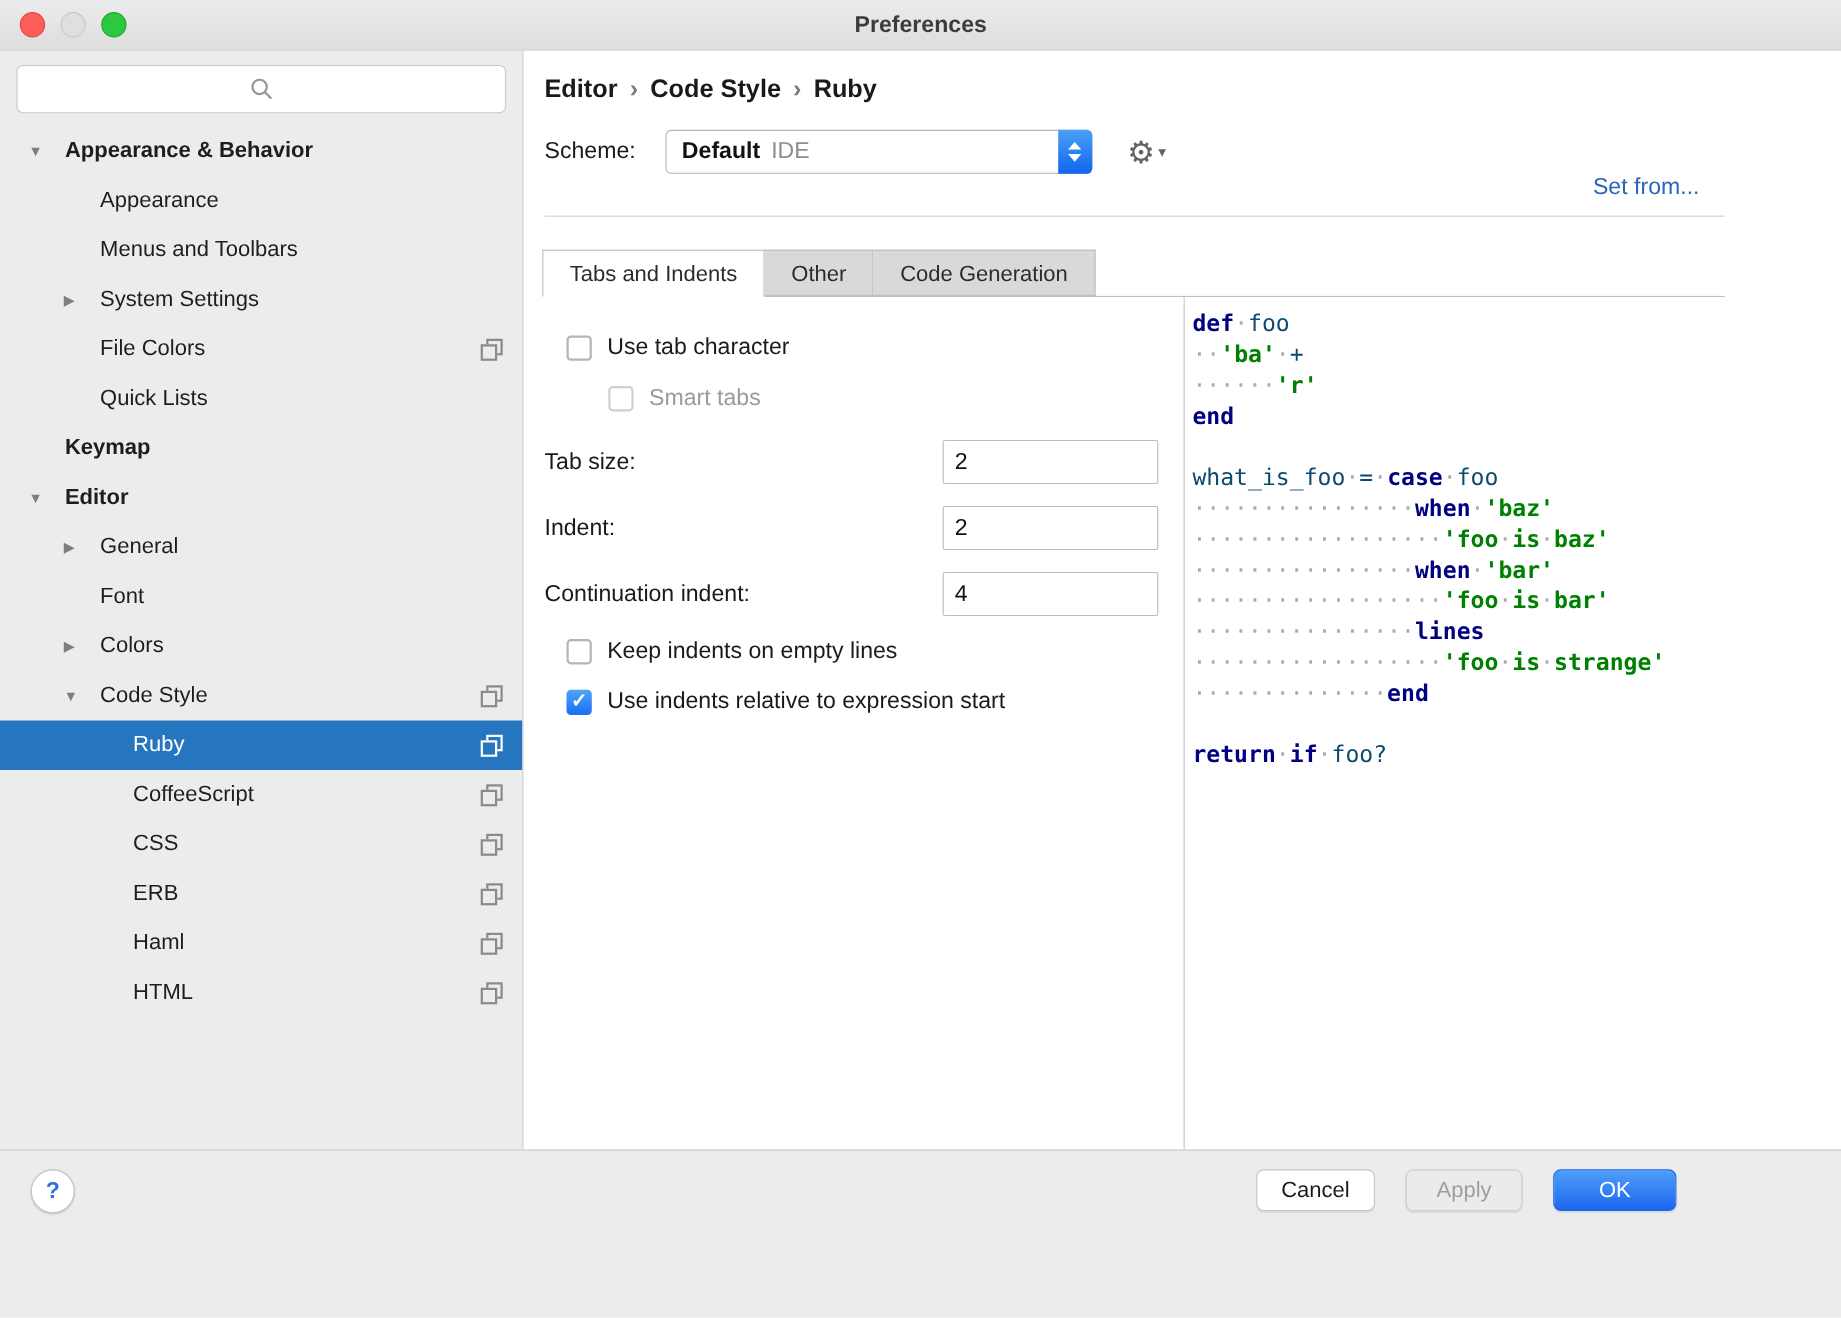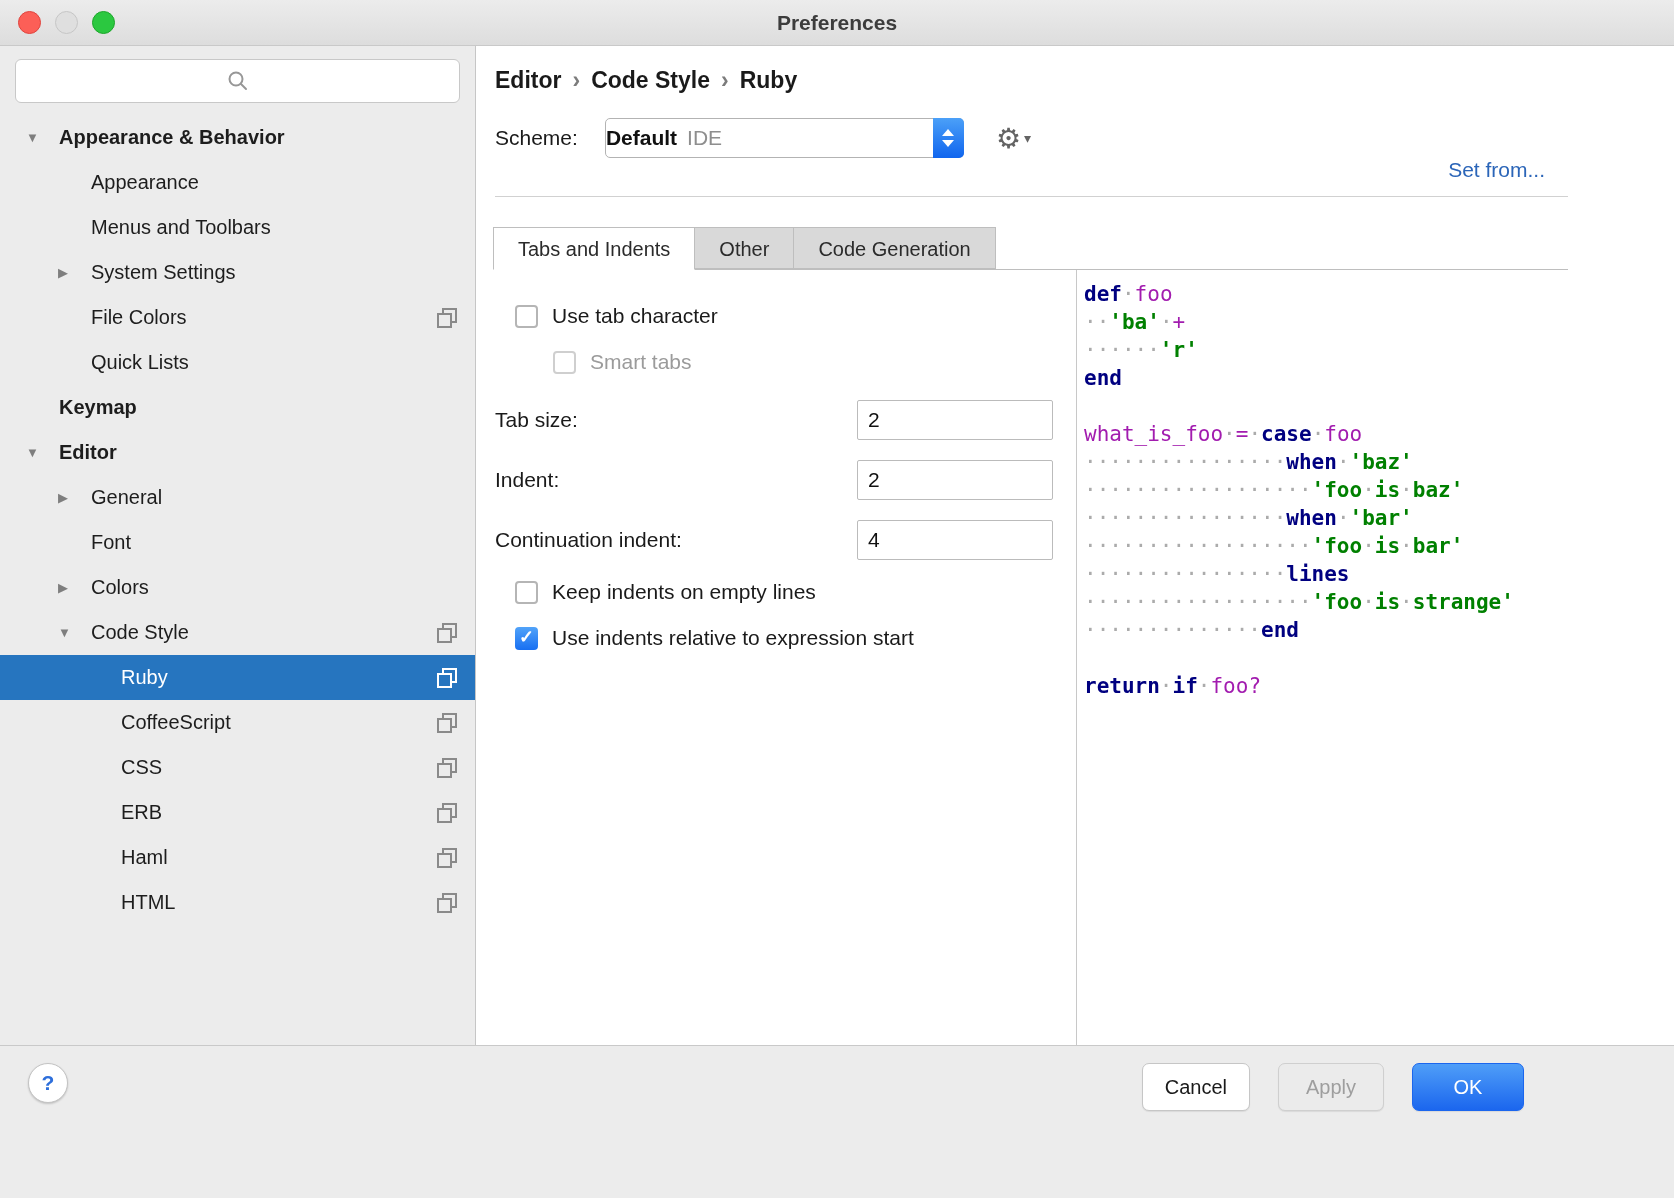--- a/index.html
+++ b/index.html
@@ -35,22 +35,22 @@
   .copy-ic::before{content:"";position:absolute;top:0;right:0;width:11px;height:11px;border:2px solid #8A8A8A;}
   .copy-ic::after{content:"";position:absolute;bottom:0;left:0;width:11px;height:11px;border:2px solid #8A8A8A;background:#ECECEC;}
   .selected .copy-ic::before{border-color:#fff;}
   .selected .copy-ic::after{border-color:#fff;background:var(--selection-blue,#2675BF);}
   
   .main{flex:1;display:flex;flex-direction:column;background:#fff;min-width:0;}
   .crumbs{padding:21px 0 0 19px;font-size:23px;font-weight:bold;color:#1A1A1A;}
   .crumb-sep{color:#7C7C7C;padding:0 11px;}
   .scheme-row{display:flex;align-items:center;margin:24px 0 0 19px;}
   .scheme-label{font-size:21px;color:#1A1A1A;margin-right:27px;}
-  .select{width:359px;height:40px;box-sizing:border-box;border:1px solid #B3B3B3;border-radius:5px;
-          background:#fff;display:flex;align-items:center;position:relative;}
+  .select{width:388px;height:40px;box-sizing:border-box;border:1px solid #B3B3B3;border-radius:5px;
+          background:#fff;display:flex;align-items:center;position:relative;padding-left:14px;}
   .sel-val{font-weight:bold;font-size:21px;color:#111;}
   .sel-suffix{color:#8E8E8E;font-size:21px;margin-left:10px;}
   .stepper{position:absolute;right:-1px;top:-1px;bottom:-1px;width:31px;border-radius:0 5px 5px 0;
            background:linear-gradient(#4BA0F8,#1065EE);display:flex;flex-direction:column;
            align-items:center;justify-content:center;}
   .tri-up{width:0;height:0;border-left:6px solid transparent;border-right:6px solid transparent;
           border-bottom:7px solid #fff;margin-bottom:4px;}
   .tri-dn{width:0;height:0;border-left:6px solid transparent;border-right:6px solid transparent;
           border-top:7px solid #fff;}
   .gear{margin-left:32px;font-size:28px;color:#646464;display:flex;align-items:center;cursor:default;}
@@ -80,30 +80,30 @@
   .inrow{display:flex;align-items:center;margin:0 0 20px 0;}
   .inlabel{font-size:21px;color:#1A1A1A;width:362px;flex:0 0 362px;}
   input.num{width:196px;height:40px;box-sizing:border-box;border:1px solid #BBBBBB;border-radius:2px;
             font-size:21px;padding:0 10px;font-family:"Liberation Sans",sans-serif;color:#111;background:#fff;}
   
   .preview{flex:1;border-left:1px solid #C8C8C8;padding:10px 0 0 7px;overflow:hidden;
            font-family:"DejaVu Sans Mono",monospace;font-size:21px;line-height:28px;background:#fff;}
   .code-line{white-space:pre;}
   .tok-kw{color:var(--keyword,#000080);font-weight:bold;}
   .tok-str{color:var(--string,#008000);font-weight:bold;}
-  .tok-pl{color:#a21caf;}
+  .tok-pl{color:#0c4a6e;}
   .tok-ws{color:#ABABAB;}
   
   footer{height:153px;flex:0 0 153px;background:#ECECEC;border-top:1px solid #C9C9C9;
          display:flex;align-items:flex-start;box-sizing:border-box;padding:17px 150px 0 28px;}
   .help{width:38px;height:38px;border-radius:50%;background:#fff;border:1px solid #C3C3C3;
         box-shadow:0 1px 2px rgba(0,0,0,.18);display:flex;align-items:center;justify-content:center;
         color:#2E6FDB;font-size:21px;font-weight:bold;}
   .btns{margin-left:auto;display:flex;gap:28px;}
-  .btn{height:48px;min-width:106px;border-radius:7px;border:1px solid #C6C6C6;background:#fff;
+  .btn{height:38px;min-width:106px;border-radius:7px;border:1px solid #C6C6C6;background:#fff;
        font-size:20px;padding:0 22px;font-family:"Liberation Sans",sans-serif;color:#1A1A1A;
        box-shadow:0 1px 1px rgba(0,0,0,.08);}
   .btn.apply{background:#EBEBEB;color:#9E9E9E;border-color:#CFCFCF;}
   .btn.ok{background:linear-gradient(#4F9EF8,#1B66EE);border:1px solid #1B66EE;color:#fff;min-width:112px;}
 </style>
 </head>
 <body>
 
 <div class="window">
 

